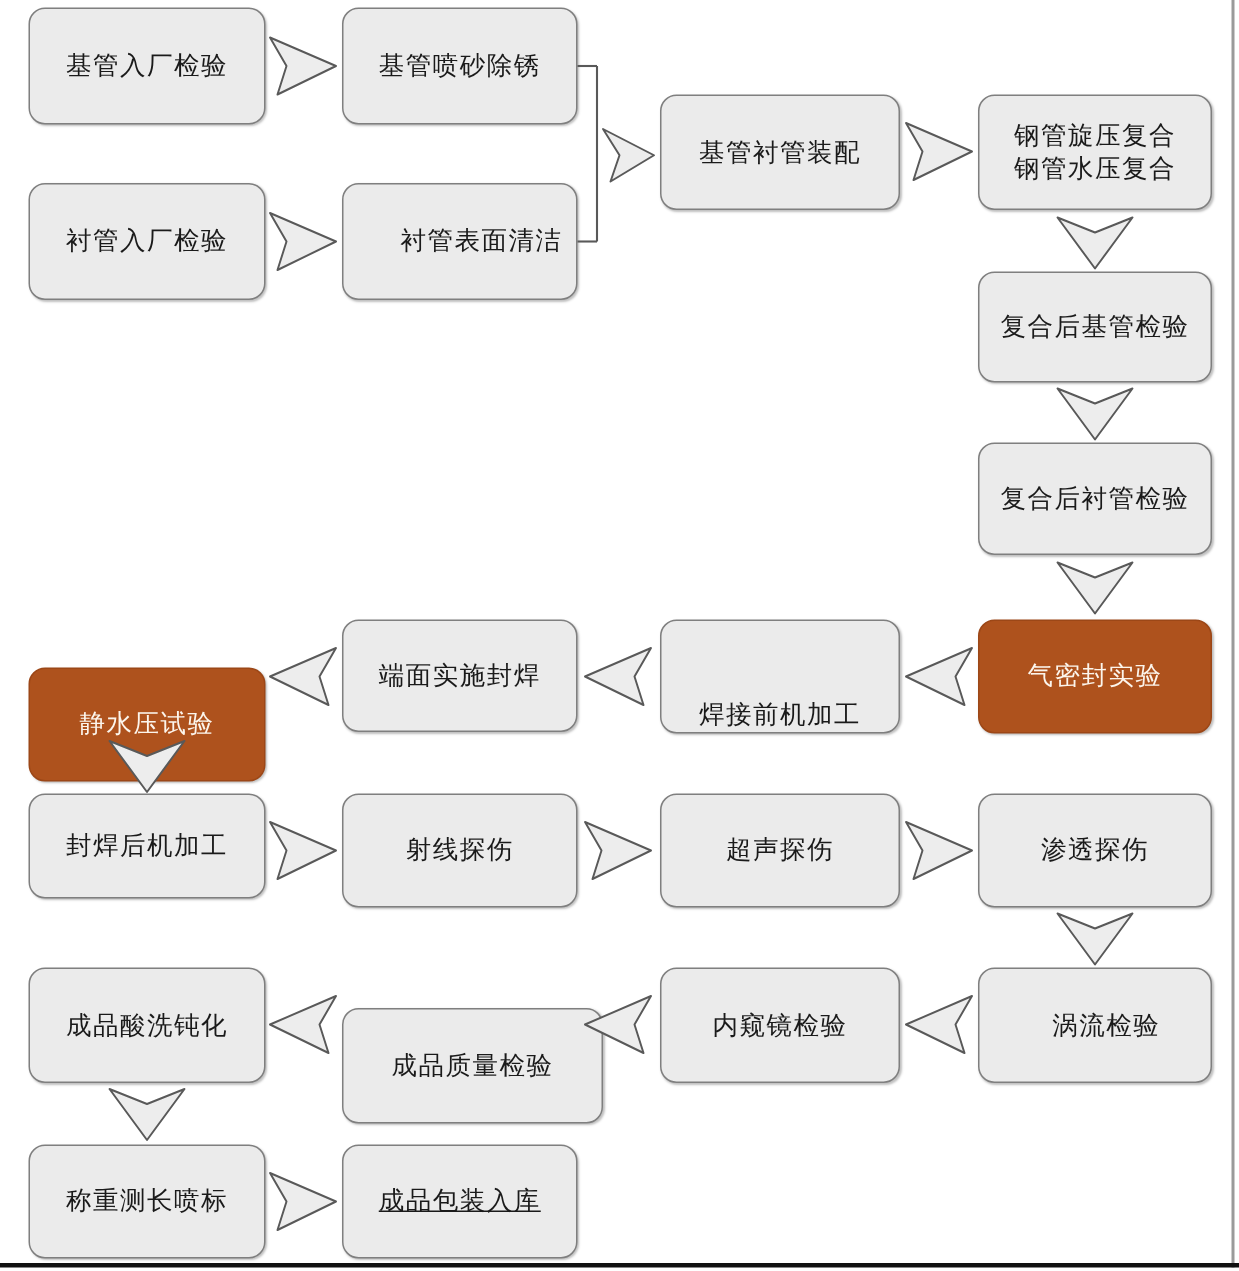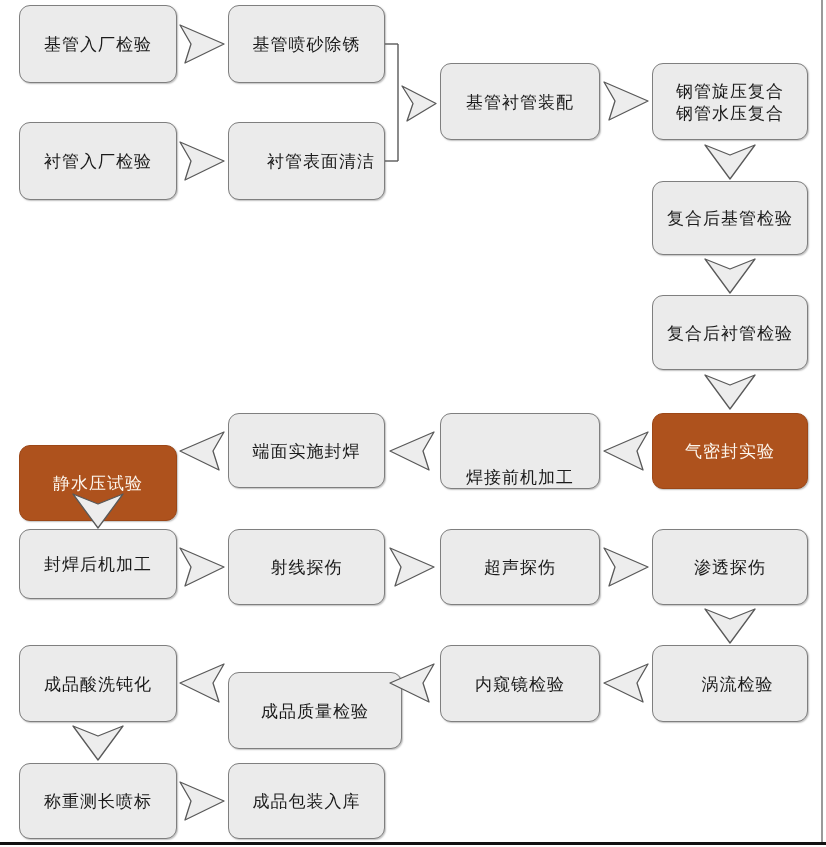--- a/index.html
+++ b/index.html
@@ -131,21 +131,21 @@
     </div>
     <div class="node" style="left: 228px; top: 672px; width: 174px; height: 77px;">
       <div class="node-line">成品质量检验</div>
     </div>
     <div class="node" style="left: 19px; top: 645px; width: 158px; height: 77px;">
       <div class="node-line">成品酸洗钝化</div>
     </div>
     <div class="node" style="left: 19px; top: 763px; width: 158px; height: 76px;">
       <div class="node-line">称重测长喷标</div>
     </div>
-    <div class="node" style="left: 228px; top: 763px; width: 157px; height: 76px;">
+    <div class="node" style="left: 228px; top: 763px; width: 157px; height: 76px; text-decoration: underline;">
       <div class="node-line">成品包装入库</div>
     </div>
     <svg class="arrow" width="48" height="42" style="left: 178px; top: 23px;">
       <polygon points="2,2 46,21 7,40 13,21"></polygon>
     </svg>
     <svg class="arrow" width="48" height="42" style="left: 178px; top: 140px;">
       <polygon points="2,2 46,21 7,40 13,21"></polygon>
     </svg>
     <svg class="arrow" width="48" height="42" style="left: 602px; top: 80px;">
       <polygon points="2,2 46,21 7,40 13,21"></polygon>

